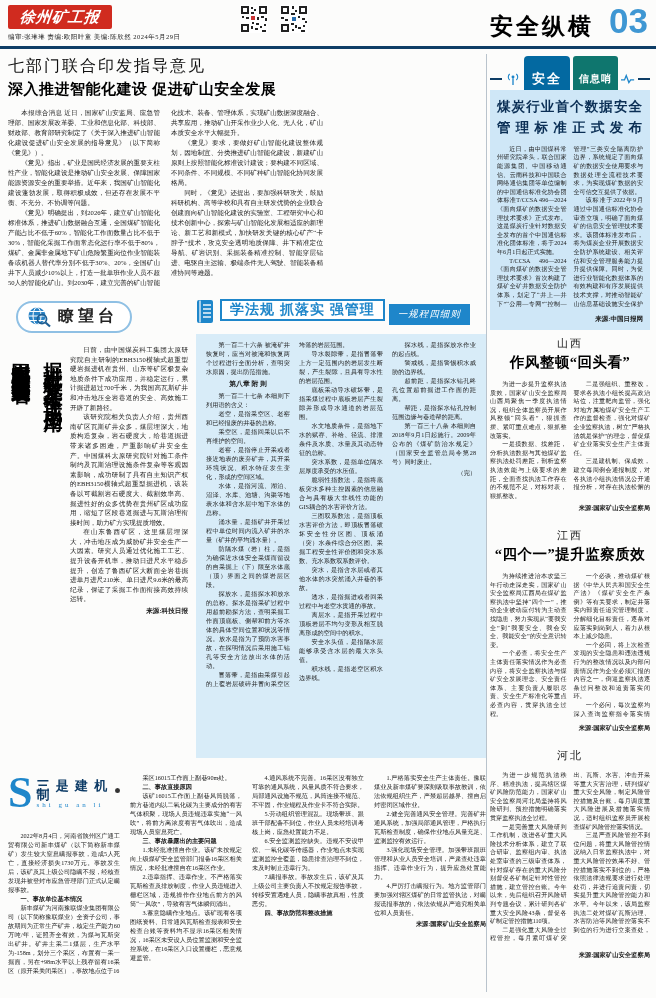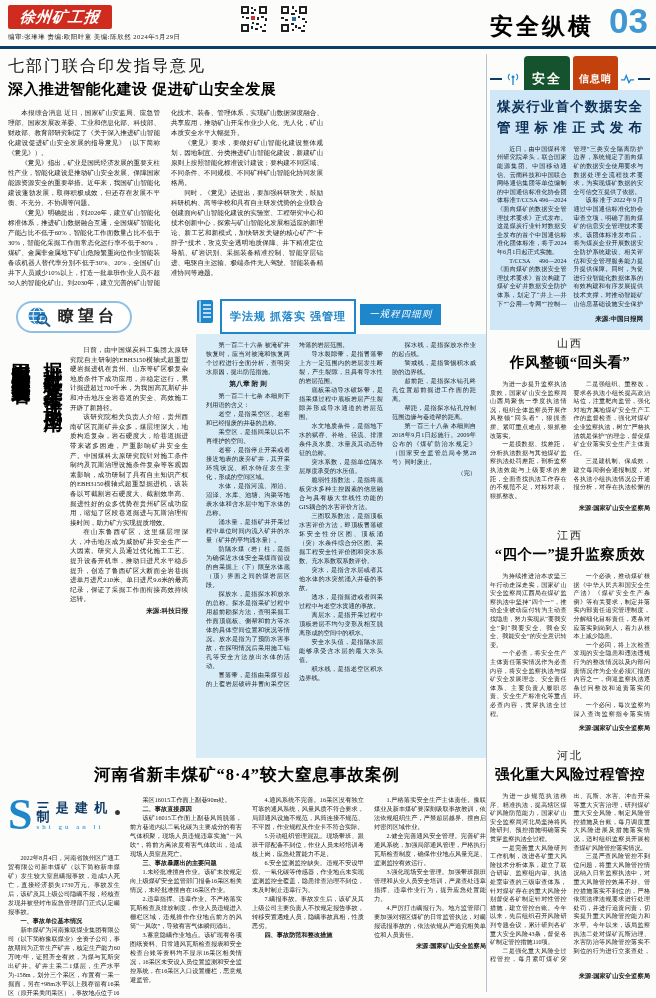--- a/index.html
+++ b/index.html
@@ -39,39 +39,39 @@
   .v-headline div{writing-mode:vertical-rl;text-orientation:upright;font-weight:bold;font-size:19px;
         font-family:"Liberation Sans","DejaVu Sans",sans-serif;color:#000;}
   .vline1{letter-spacing:1.5px;}
   .vline2{letter-spacing:4px;}
   .obs-body{left:70px;top:345px;width:118px;height:352px;overflow:hidden;
         font-size:6.6px;line-height:9.6px;text-align:justify;}
   .obs-body .src{font-size:6.6px;}
 
   
   .reg-tag{left:196px;top:299px;display:flex;align-items:flex-start;gap:4px;}
-  .reg-tag .tagbox{border:2px solid #1e86ca;background:#fff;padding:8px 8px;font-size:11px;
+  .reg-tag .tagbox{border:2px solid #1e86ca;background:#fff;padding:0 8px;font-size:14px;
         font-weight:bold;color:#1e86ca;letter-spacing:1px;font-family:"Liberation Sans",sans-serif;}
   .reg-tag .tagfill{background:#1e86ca;color:#fff;font-style:italic;font-size:9.5px;
         padding:4px 9px;margin-top:5px;letter-spacing:1px;}
   .reg-panel{left:196px;top:334px;width:290px;height:424px;background:#d8ecf8;
         padding:6px 10px;box-sizing:border-box;}
   .reg-title{text-align:center;font-size:15.5px;font-weight:bold;letter-spacing:2px;
         font-family:"Liberation Sans","DejaVu Sans",sans-serif;color:#1a1a1a;margin:16px 0 12px;}
   .reg-flow{column-count:3;column-gap:9px;column-fill:auto;height:352px;overflow:hidden;
         font-size:6.2px;line-height:9px;text-align:justify;}
   .reg-flow h4{margin:3px 0;text-align:center;font-size:6.8px;}
   .end-mark{text-align:right;margin-top:2px;}
 
   
   .info-badge{left:490px;top:56px;width:160px;display:flex;align-items:center;gap:3px;}
   .info-badge .hline{flex:1;height:1.5px;background:#0e3d66;}
-  .pill-main{background:#14532d;color:#fff;font-weight:bold;font-size:13px;letter-spacing:2px;
+  .pill-main{background:#0369a1;color:#fff;font-weight:bold;font-size:13px;letter-spacing:2px;
         padding:14px 8px;border-radius:4px;font-family:"Liberation Sans",sans-serif;}
-  .pill-sub{background:#c2410c;color:#fff;font-weight:bold;font-size:10px;letter-spacing:1px;
+  .pill-sub{background:#0f766e;color:#fff;font-weight:bold;font-size:10px;letter-spacing:1px;
         padding:16px 6px;border-radius:3px;font-family:"Liberation Sans",sans-serif;}
   .info-panel{left:490px;top:90px;width:160px;height:240px;background:#cfe7f7;
         padding:7px 7px 5px;box-sizing:border-box;}
   .info-headline{font-size:13.5px;font-weight:bold;color:#0b2f55;line-height:1.55;
         text-align:justify;text-align-last:justify;letter-spacing:1px;}
   .info-body{margin-top:6px;column-count:2;column-gap:7px;column-fill:auto;height:168px;
         overflow:hidden;font-size:6.1px;line-height:8.6px;text-align:justify;}
   .info-src{text-align:right;font-weight:bold;font-size:6.5px;margin-top:2px;}
 
   .side-art{left:490px;width:160px;}
@@ -298,32 +298,30 @@
         <p>为进一步提升监察执法质效，国家矿山安全监察局山西局聚焦一季度执法情况，组织全体监察员开展作风整顿“回头看”，狠抓查摆、紧盯重点难点，狠抓整改落实。</p>
         <p>一是摸数据、找差距，分析执法数据与其他煤矿监察执法处罚差距，剖析监察执法效能与上级要求的差距，全面查找执法工作存在的不规范不足，对标对表，狠抓整改。</p>
         <p>二是强组织、重整改，要求各执法小组长提高政治站位，注重靶向监管，强化对地方属地煤矿安全生产工作的监督检查，强化对煤矿企业监察执法，树立“严格执法就是保护”的理念，督促煤矿企业落实安全生产主体责任。</p>
         <p>三是建机制、保成效，建立每周例会通报制度，对各执法小组执法情况公开通报分析，对存在执法松懈的小组及时提醒，确保监察执法效能持续提升。</p>
       </div>
     <div class="side-src">来源:国家矿山安全监察局</div>
   </section>
 
   <section class="abs side-art" style="top:748px;">
     <div class="region">河北</div>
-    <div class="title">强化重大风险过程管控</div>
     <div class="side-body" style="height:178px;">
         <p>为进一步规范执法秩序、精准执法，提高辖区煤矿风险防范能力，国家矿山安全监察局河北局坚持将风险研判、预控措施明确落实贯穿监察执法全过程。</p>
         <p>一是完善重大风险研判工作机制，改进各矿重大风险技术分析体系，建立了联合研审、监察组内审、执法处室审查的三级审查体系，针对煤矿存在的重大风险分别督促各矿制定针对性管控措施，建立管控台账。今年以来，先后组织召开风险研判专题会议，累计研判各矿重大安全风险43条，督促各矿制定管控措施110项。</p>
         <p>二是强化重大风险全过程管控，每月紧盯煤矿突出、瓦斯、水害、冲击开采等重大灾害治理，研判煤矿重大安全风险，制定风险管控措施及台账，每月调度重大风险进展及措施落实情况，适时组织监察员开展检查煤矿风险管控落实情况。</p>
         <p>三是严查风险管控不到位问题，将重大风险管控情况纳入日常监察执法中，对重大风险管控效果不好、管控措施落实不到位的，严格依照法律法规要求进行处理处罚，并进行追责问责，切实提升重大风险管控能力和水平。今年以来，该局监察执法二处对煤矿瓦斯治理、水害防治等风险管控落实不到位的行为进行立案查处，开展对煤矿企业内部追责问责6人次。</p>
       </div>
     <div class="side-src">来源:国家矿山安全监察局</div>
   </section>
 
   <section class="abs case">
-    <h2>河南省新丰煤矿“8·4”较大窒息事故案例</h2>
     <div class="case-cols">
       <div class="case-col">
         <div class="case-logo">
           <span class="bigS">S</span>
           <span class="lg-right">
             <span class="lg-row">
               <span class="lg-title">三是建机制</span>
               <span class="lg-line"></span>
               <span class="lg-dot"></span>
             </span>

